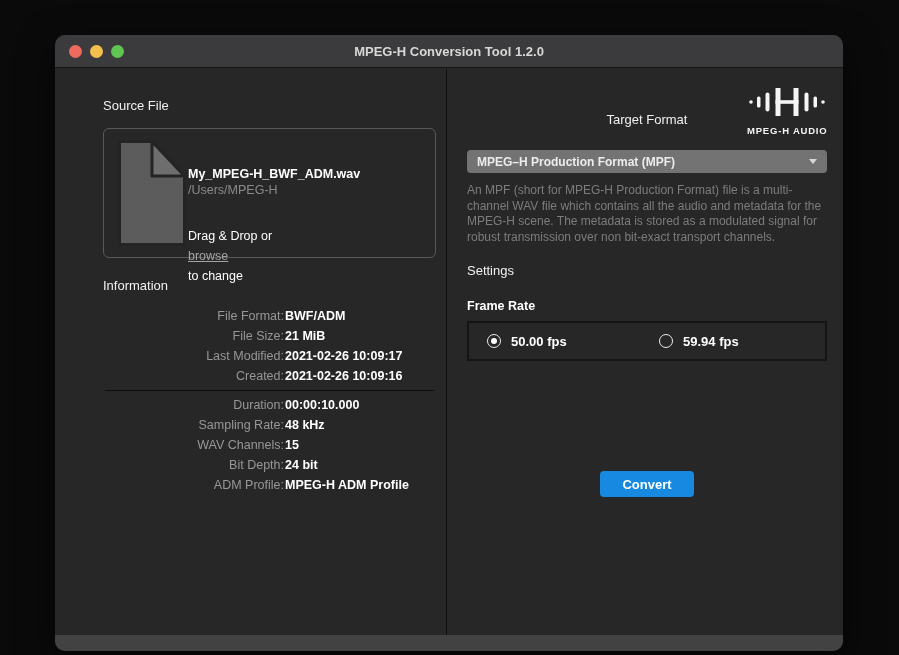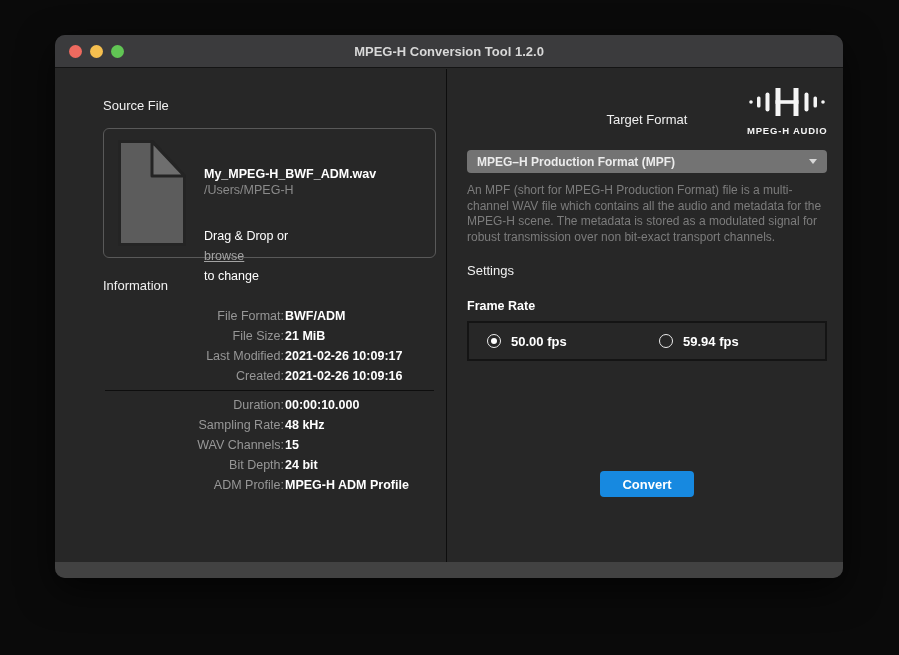--- a/index.html
+++ b/index.html
@@ -6,21 +6,21 @@
   html,body { width:899px; height:655px; }
   body {
     background:#0a0a0a;
     font-family:"Liberation Sans", sans-serif;
     color:#f2f2f2;
     position:relative;
     overflow:hidden;
   }
   
   #app-window {
-    position:absolute; left:55px; top:35px; width:788px; height:543px;
+    position:absolute; left:55px; top:35px; width:788px; height:616px;
     border-radius:10px; background:#272727;
     box-shadow:0 12px 36px rgba(0,0,0,.65);
   }
   .titlebar {
     height:33px; background:#3b3b3d; border-radius:10px 10px 0 0;
     border-bottom:1px solid #141414;
     display:flex; align-items:center; position:relative;
   }
   .traffic { display:flex; gap:8px; margin-left:14px; }
   .tl { width:13px; height:13px; border-radius:50%; }
@@ -42,21 +42,21 @@
   
   .panel-left {
     width:394px; border-right:1px solid #0d0d0d;
     padding:0 10px 0 8px; position:relative;
   }
   .section-header { font-size:13px; color:#f0f0f0; line-height:18px; }
   .hdr-source { margin-top:28px; }
   .dropzone {
     margin-top:13px; height:130px;
     border:1px solid #595959; border-radius:6px;
-    display:flex; padding:11px 10px 11px 14px; gap:18px;
+    display:flex; padding:11px 10px 11px 14px; gap:2px;
   }
   .file-icon-wrap { flex:0 0 auto; }
   .file-texts { padding-top:26px; }
   .file-name { font-size:12.5px; font-weight:bold; color:#ffffff; line-height:16px; }
   .file-path { font-size:12.5px; color:#8a8a8a; line-height:16px; }
   .drag-line {
     margin-top:30px; font-size:12.5px; color:#ffffff; line-height:16px;
     display:flex; gap:4px; align-items:baseline;flex-direction:column;
   }
   .browse-link { color:#a3a3a3; text-decoration:underline; cursor:pointer; }

